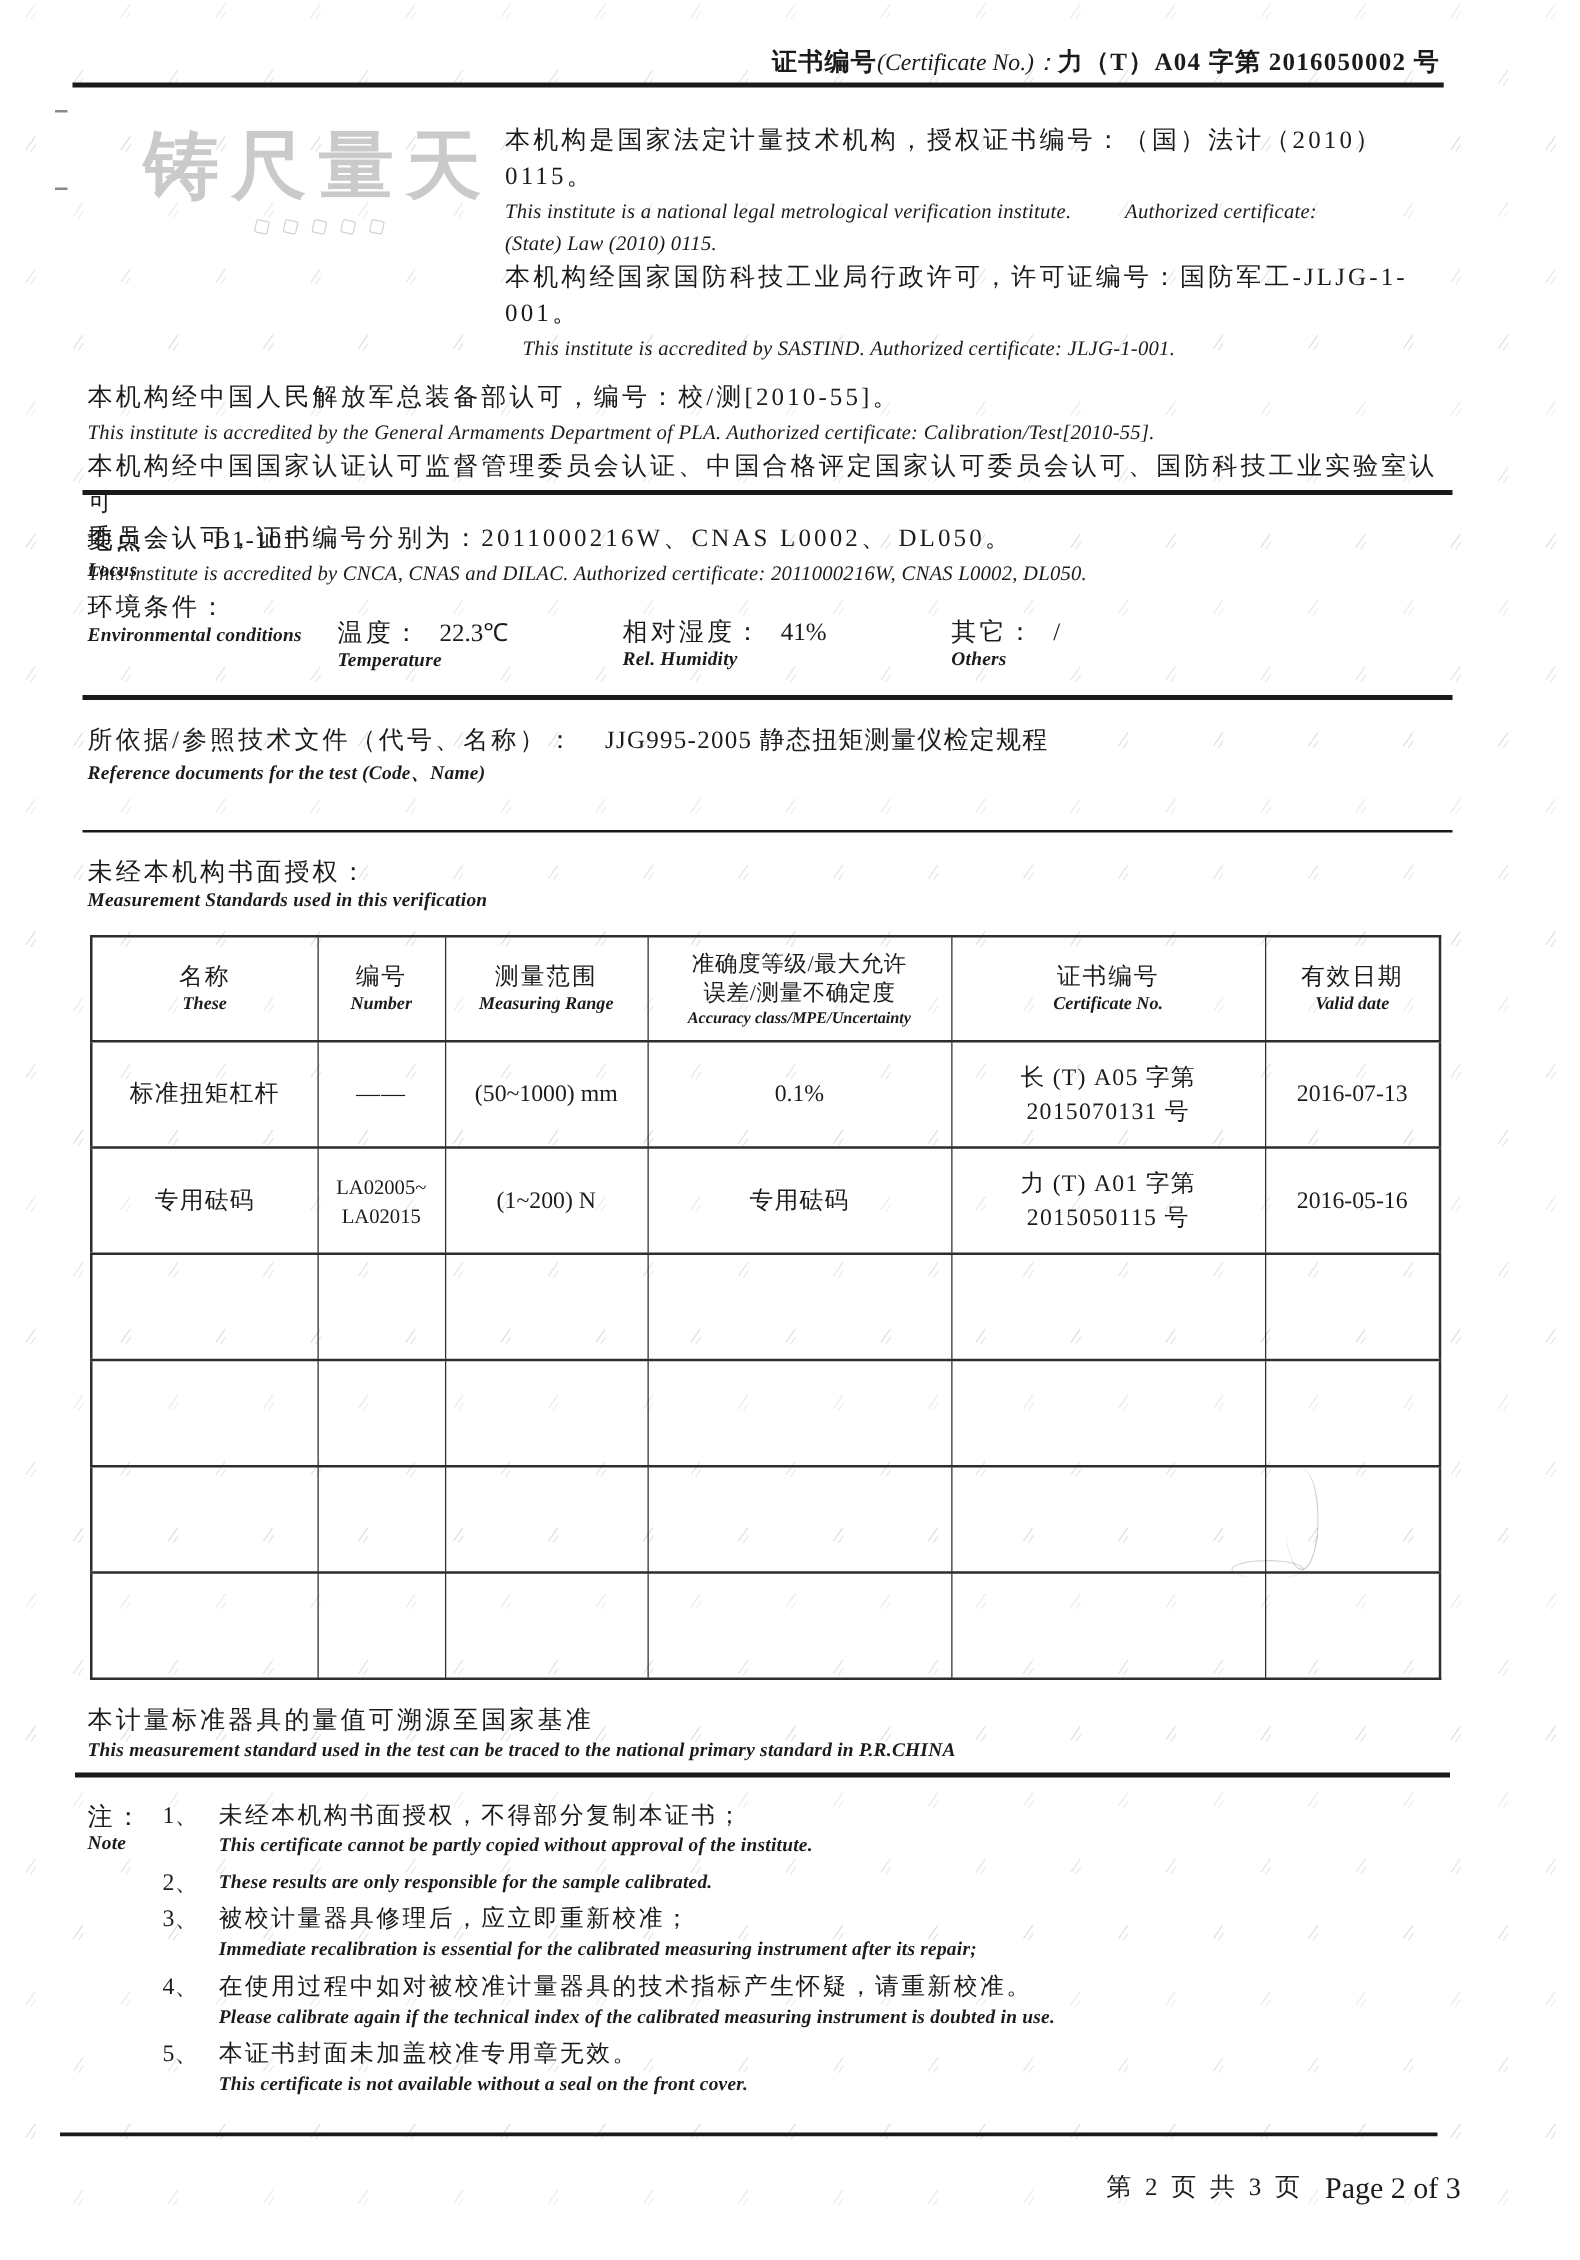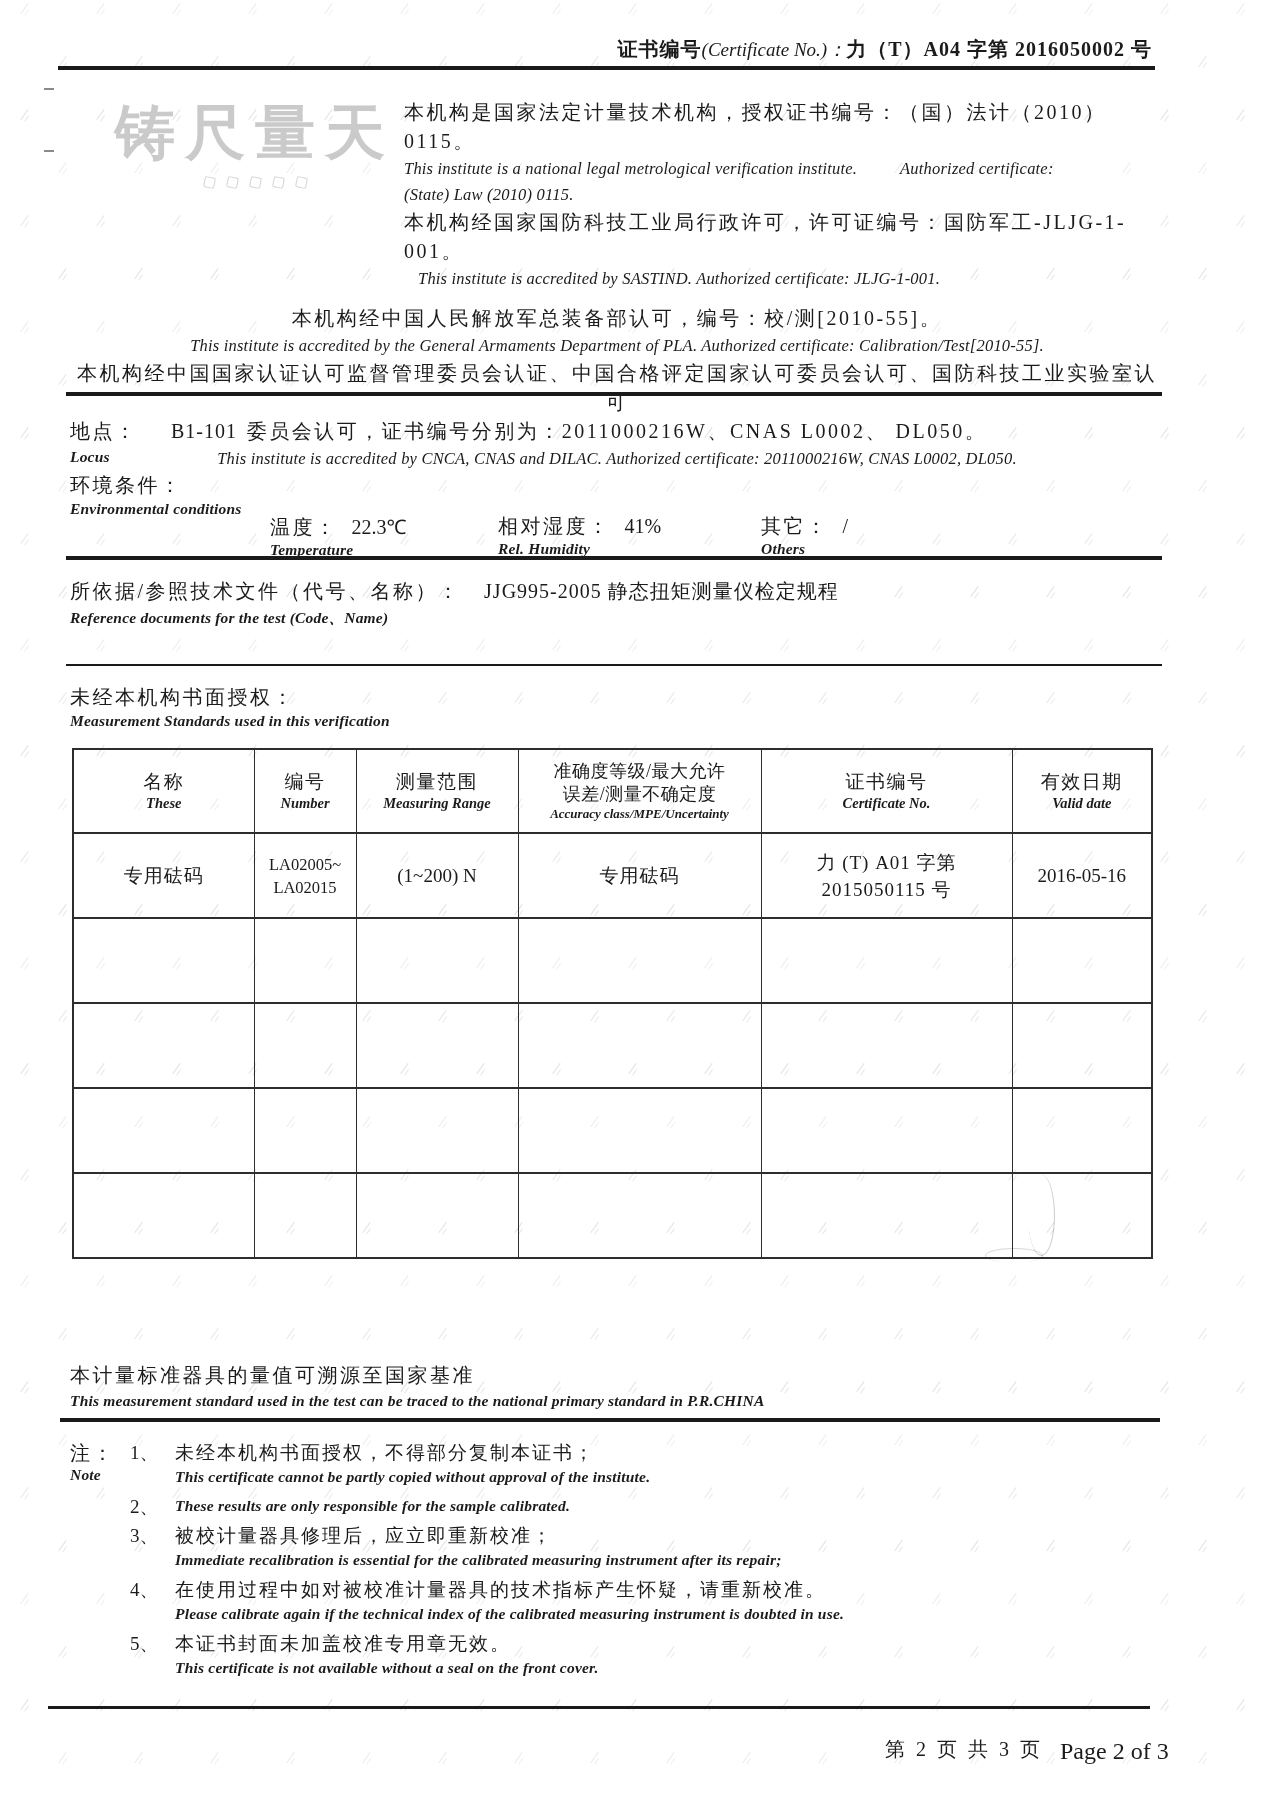--- a/index.html
+++ b/index.html
@@ -31,21 +31,21 @@
     font-size:60px;line-height:70px;letter-spacing:10px;color:#9d9d9d;opacity:.55;
     font-weight:bold;filter:blur(.6px) contrast(1.1);
   }
   .seal-sub{margin-top:6px;height:14px;opacity:.5;}
   .seal-sub i{display:inline-block;width:9px;height:9px;margin:0 6px;border:1.5px solid #a9a9a9;border-radius:2px;transform:rotate(12deg);}
   
   .intro{left:70px;top:98px;width:1094px;}
   .intro .indent{margin-left:334px;}
   .zh-line{font-size:20px;line-height:29px;letter-spacing:2.5px;}
   .en-line{font-size:16.5px;line-height:26px;font-style:italic;white-space:pre-wrap;letter-spacing:.2px;}
-  .intro .full{margin-top:12px;text-align:center;}
+  .intro .full{margin-top:12px;}
   .ind2{margin-left:14px;}
   
   .env-group{position:absolute;top:0;white-space:nowrap;}
   .env-val{margin-left:14px;font-size:20px;}
   
   table.std{
     position:absolute;left:72px;top:748px;width:1079px;z-index:2;
     border-collapse:collapse;table-layout:fixed;
   }
   table.std,table.std td,table.std th{border:1.5px solid #2d2d2d;}
@@ -676,21 +676,21 @@
 
   <div class="abs zh" style="left:70px;top:418px;">
     <span>地点：</span>
     <span style="margin-left:26px;letter-spacing:1px;">B1-101</span>
   </div>
   <div class="abs enb" style="left:70px;top:448px;">Locus</div>
 
   <div class="abs zh" style="left:70px;top:472px;">环境条件：</div>
   <div class="abs enb" style="left:70px;top:500px;">Environmental conditions</div>
 
-  <div class="abs" style="left:0;top:513px;width:1209px;height:56px;">
+  <div class="abs" style="left:0;top:492px;width:1209px;height:56px;">
     <div class="env-group" style="left:270px;">
       <span class="zh">温度：</span><span class="env-val">22.3℃</span>
       <div class="enb">Temperature</div>
     </div>
     <div class="env-group" style="left:498px;">
       <span class="zh">相对湿度：</span><span class="env-val">41%</span>
       <div class="enb">Rel. Humidity</div>
     </div>
     <div class="env-group" style="left:761px;">
       <span class="zh">其它：</span><span class="env-val">/</span>
@@ -741,20 +741,31 @@
       </th>
       <th>
         <span class="th-zh">证书编号</span>
         <span class="th-en">Certificate No.</span>
       </th>
       <th>
         <span class="th-zh">有效日期</span>
         <span class="th-en">Valid date</span>
       </th>
     </tr>
+    <tr class="r1">
+      <td><span class="cell-zh">标准扭矩杠杆</span></td>
+      <td><span class="cell-zh">——</span></td>
+      <td><span class="cell-zh" style="letter-spacing:0;">(50~1000) mm</span></td>
+      <td><span class="cell-zh" style="letter-spacing:0;">0.1%</span></td>
+      <td>
+        <span class="cell-line">长 (T) A05 字第</span>
+        <span class="cell-line">2015070131 号</span>
+      </td>
+      <td><span class="cell-zh" style="letter-spacing:0;">2016-07-13</span></td>
+    </tr>
     <tr class="r2">
       <td><span class="cell-zh">专用砝码</span></td>
       <td>
         <span class="cell-num">LA02005~</span>
         <span class="cell-num">LA02015</span>
       </td>
       <td><span class="cell-zh" style="letter-spacing:0;">(1~200) N</span></td>
       <td><span class="cell-zh">专用砝码</span></td>
       <td>
         <span class="cell-line">力 (T) A01 字第</span>

